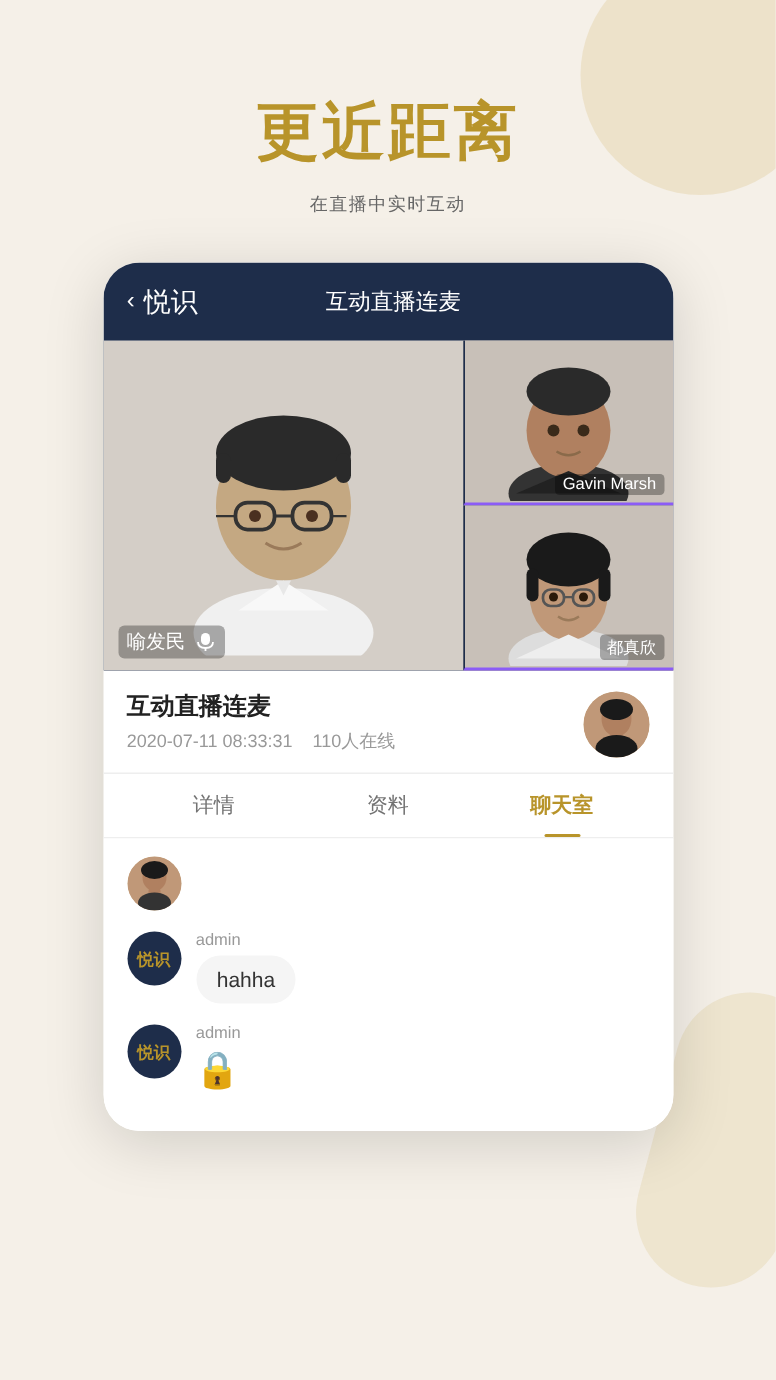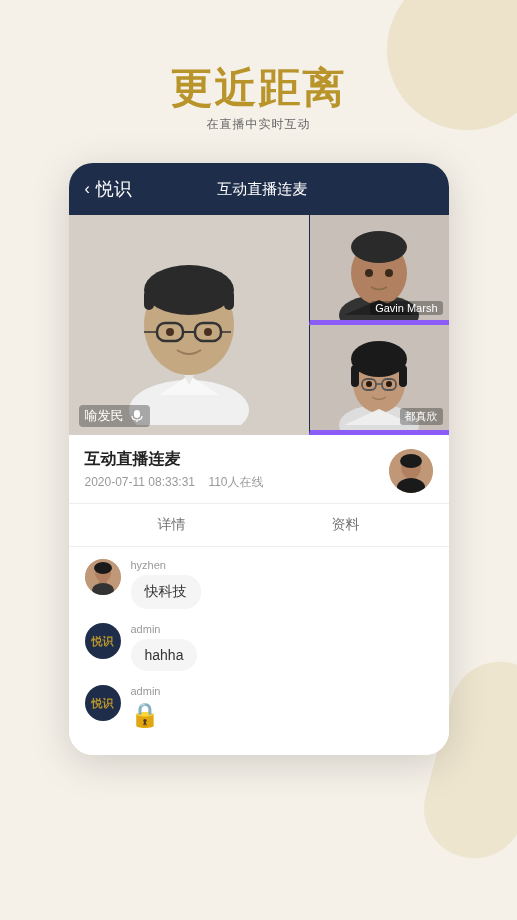--- a/index.html
+++ b/index.html
@@ -39,20 +39,21 @@
       text-align: center;
       padding-top: 60px;
       padding-bottom: 30px;
     }
 
     .hero-title {
       font-size: 42px;
       font-weight: 700;
       color: #b8942a;
       letter-spacing: 2px;
+      margin-bottom: 12px;
     }
 
     .hero-subtitle {
       font-size: 12px;
       color: #666;
       letter-spacing: 1px;
     }
 
     
     .phone-mockup {
@@ -139,21 +140,21 @@
       width: 140px;
       display: flex;
       flex-direction: column;
     }
 
     .video-side-item {
       flex: 1;
       position: relative;
       background: #c8c0b8;
       border-left: 1px solid #1e2d4a;
-      border-bottom: 5px solid #8b5cf6;
+      border-bottom: 2px solid #8b5cf6;
       overflow: hidden;
       display: flex;
       align-items: center;
       justify-content: center;
     }
 
     .video-side-label {
       position: absolute;
       bottom: 5px;
       right: 6px;
@@ -417,38 +418,37 @@
     </div>
   </div>
 
   <div class="tabs">
     <div class="tab">
       <span>详情</span>
     </div>
     <div class="tab">
       <span>资料</span>
     </div>
+    <div class="tab active">
+      <span>聊天室</span>
+    </div>
   </div>
 
   <div class="chat-area">
 
     <div class="chat-message">
       <div class="chat-avatar">
         <svg width="36" height="36" viewBox="0 0 36 36">
           <circle cx="18" cy="18" r="18" fill="#c09878"></circle>
           <ellipse cx="18" cy="14" rx="8" ry="9" fill="#b08060"></ellipse>
           <ellipse cx="18" cy="9" rx="9" ry="6" fill="#1a1a1a"></ellipse>
           <rect x="14" y="21" width="8" height="7" rx="2" fill="#b08060"></rect>
           <ellipse cx="18" cy="31" rx="11" ry="7" fill="#333"></ellipse>
         </svg>
       </div>
-      <div class="chat-content">
-        <div class="chat-username">hyzhen</div>
-        <div class="chat-bubble">快科技</div>
-      </div>
     </div>
 
     <div class="chat-message">
       <div class="chat-avatar brand">
         <span style="font-size:11px; font-weight:800;">悦识</span>
       </div>
       <div class="chat-content">
         <div class="chat-username">admin</div>
         <div class="chat-bubble">hahha</div>
       </div>

